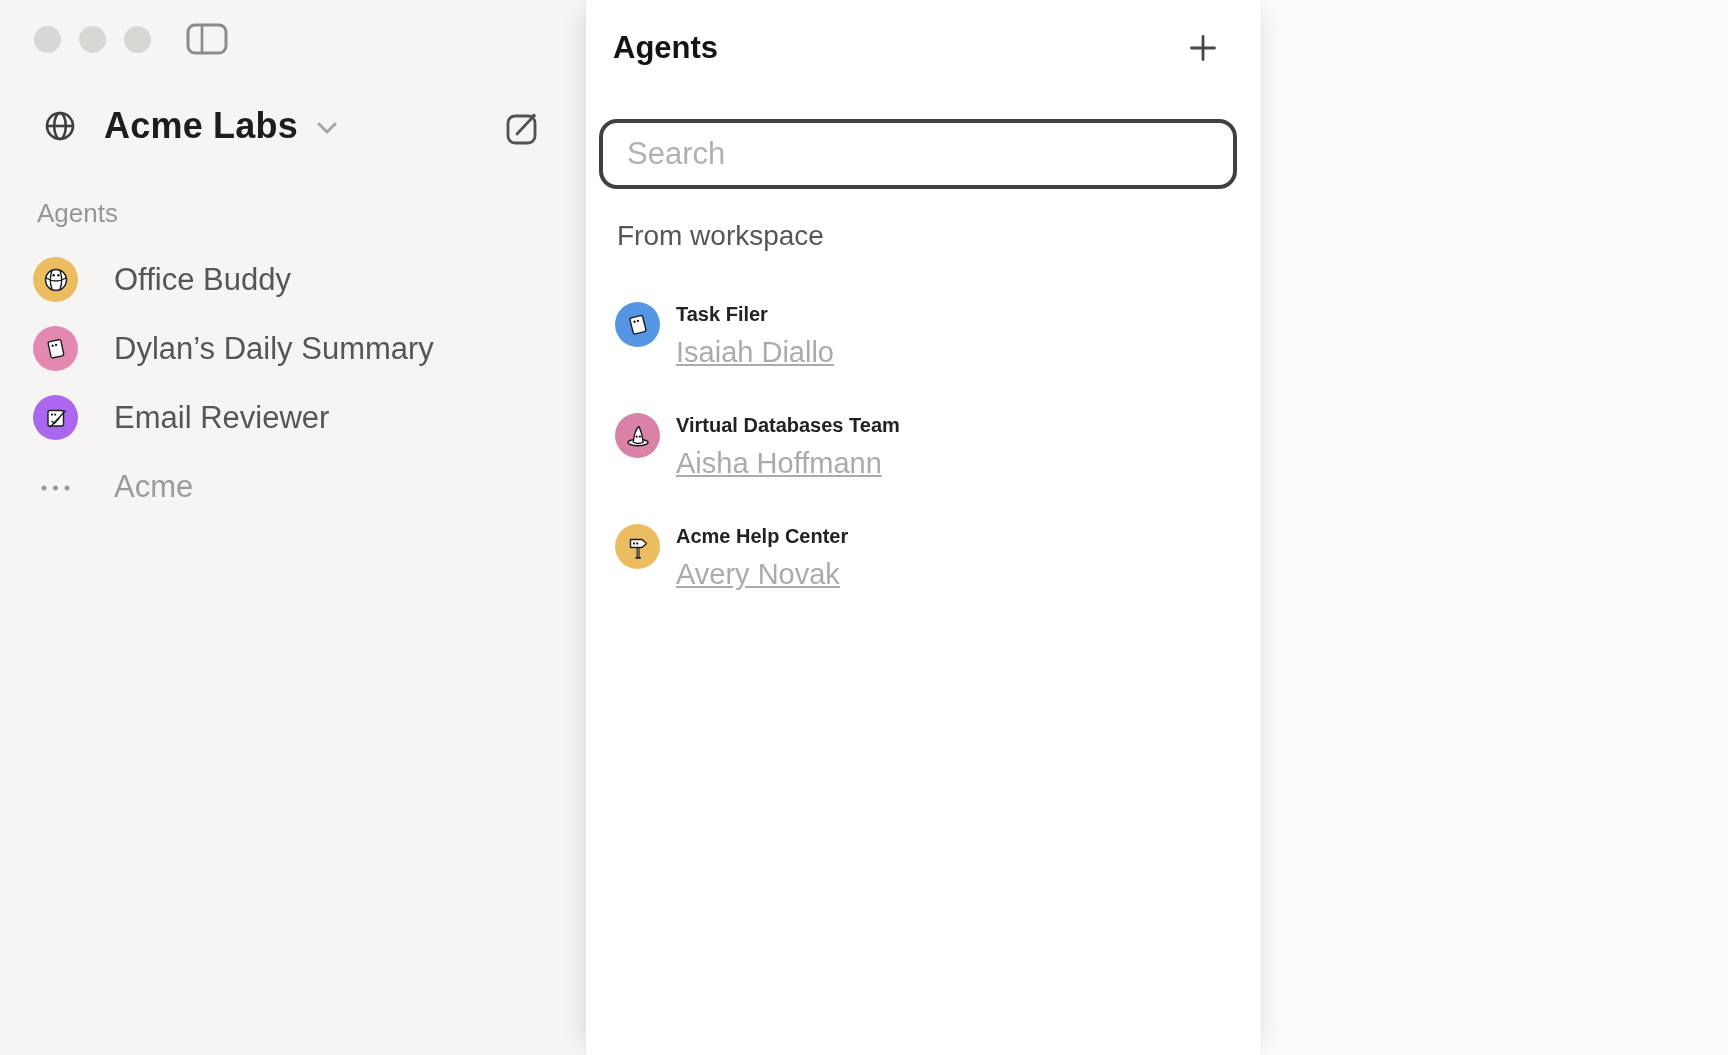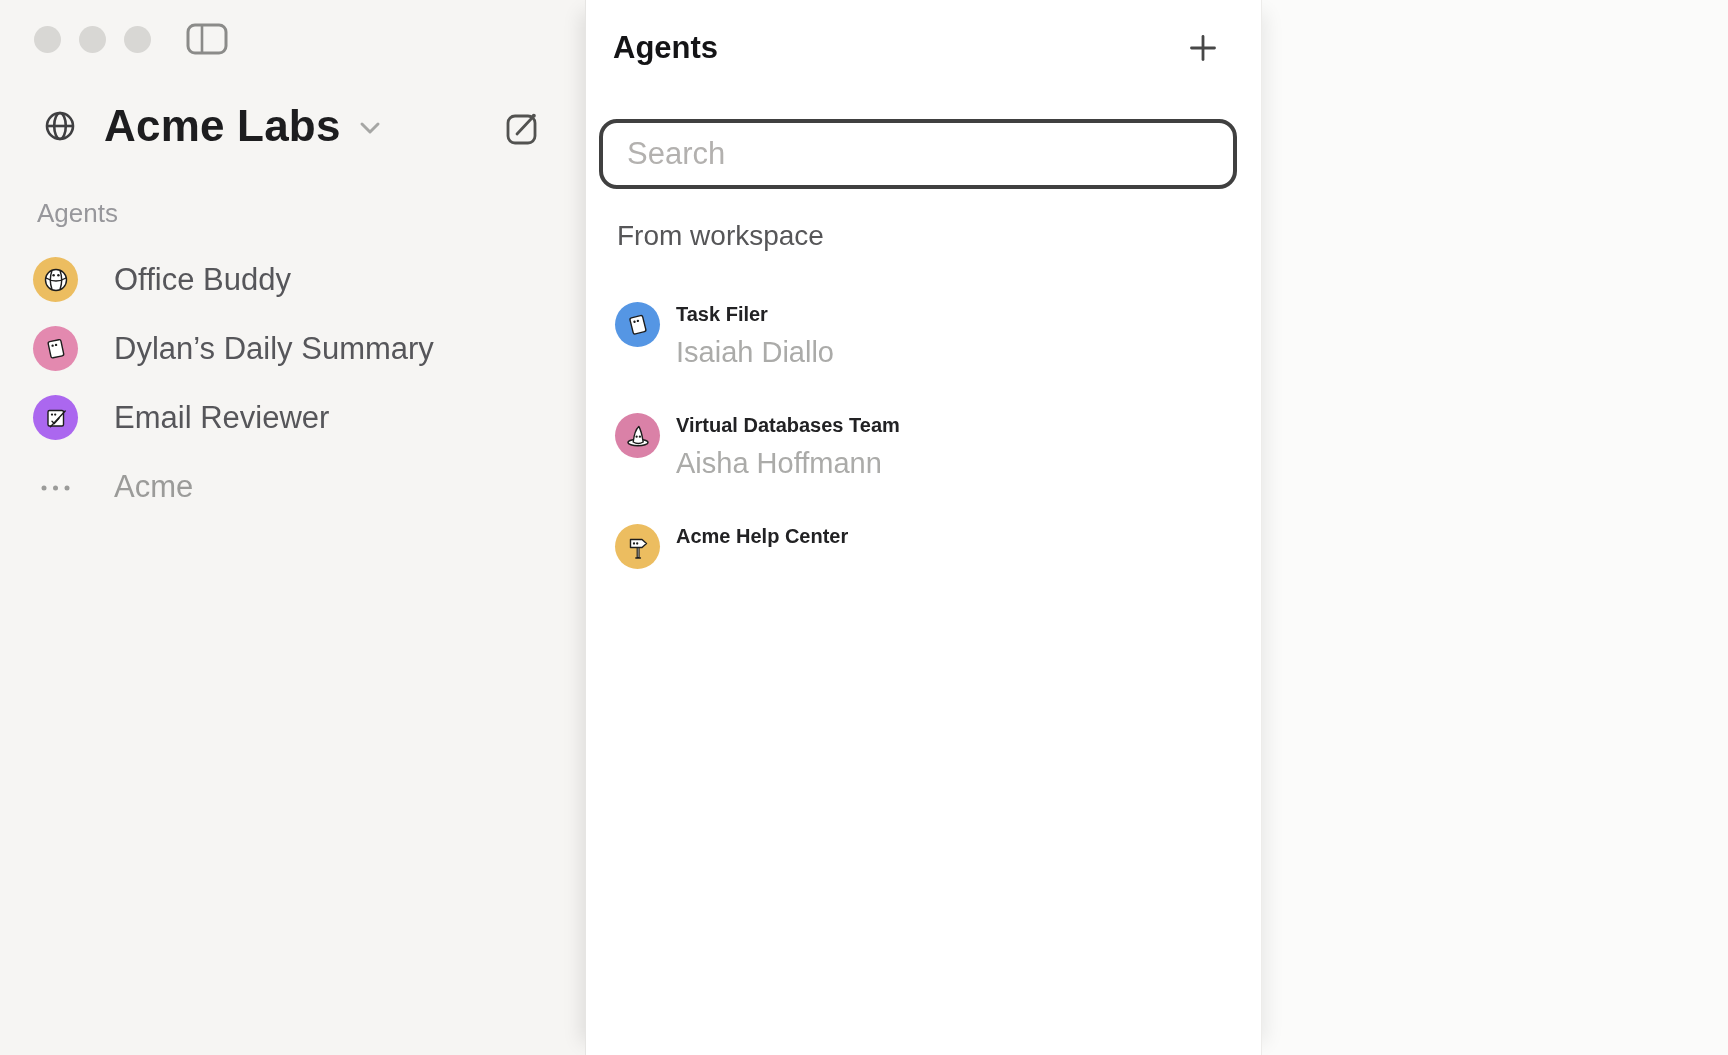--- a/index.html
+++ b/index.html
@@ -19,21 +19,21 @@
     flex-shrink:0;
   }
   .traffic { position:absolute; top:26px; left:34px; display:flex; gap:18px; }
   .traffic-dot { width:27px; height:27px; border-radius:50%; background:#d8d7d4; }
   .toggle-btn { position:absolute; top:23px; left:186px; width:42px; height:32px; cursor:pointer; }
 
   .workspace-row {
     position:absolute; top:102px; left:42px; height:48px;
     display:flex; align-items:center; cursor:pointer;
   }
-  .workspace-name { font-size:44px; font-weight:700; color:#1d1d1f; margin-left:26px; letter-spacing:.2px; }
+  .workspace-name { font-size:36px; font-weight:700; color:#1d1d1f; margin-left:26px; letter-spacing:.2px; }
   .workspace-chevron { margin-left:16px; margin-top:6px; }
 
   .compose-btn { position:absolute; top:107px; left:502px; width:42px; height:42px; cursor:pointer; }
 
   .side-section-label {
     position:absolute; top:198px; left:37px;
     font-size:26px; color:#97979b;
   }
   .side-nav { position:absolute; top:245px; left:33px; right:16px; }
   .side-item { height:69px; display:flex; align-items:center; cursor:pointer; }
@@ -74,21 +74,21 @@
   .search-input::placeholder { color:#b3b1af; }
 
   .from-label {
     position:absolute; top:220px; left:31px;
     font-size:28px; color:#565658;
   }
   .agent-list { position:absolute; top:302px; left:29px; right:20px; }
   .agent-row { display:flex; margin-bottom:44px; cursor:pointer; }
   .agent-text { margin-left:16px; padding-top:2px; }
   .agent-name { font-size:20px; font-weight:700; color:#222224; line-height:1.05; }
-  .agent-owner { font-size:29px; color:#ababa9; margin-top:11px; }
+  .agent-owner { font-size:29px; color:#ababa9; margin-top:11px;text-decoration:underline; }
 
   
   .rightpane { flex:1; height:100%; background:#fbfbfa; }
 
   svg { display:block; }
 </style>
 </head>
 <body>
 
 <div class="sidebar">
@@ -262,19 +262,20 @@
             <rect x="14.2" y="14" width="1.8" height="11.5" fill="#ffffff" stroke-width="1.2"></rect>
             <path d="M7.5 7.5 h11.5 l4.5 4 -4.5 4 H7.5 Z" fill="#ffffff"></path>
             <circle cx="11" cy="11.5" r="1.15" fill="#1d1d1d" stroke="none"></circle>
             <circle cx="14.2" cy="11.5" r="1.15" fill="#1d1d1d" stroke="none"></circle>
             <path d="M12.8 26 h4.6"></path>
           </svg>
         </span>
       </div>
       <div class="agent-text">
         <div class="agent-name">Acme Help Center</div>
+        <div class="agent-owner">Avery Novak</div>
       </div>
     </div>
 
   </div>
 </div>
 
 <div class="rightpane"></div>
 
 </body></html>

